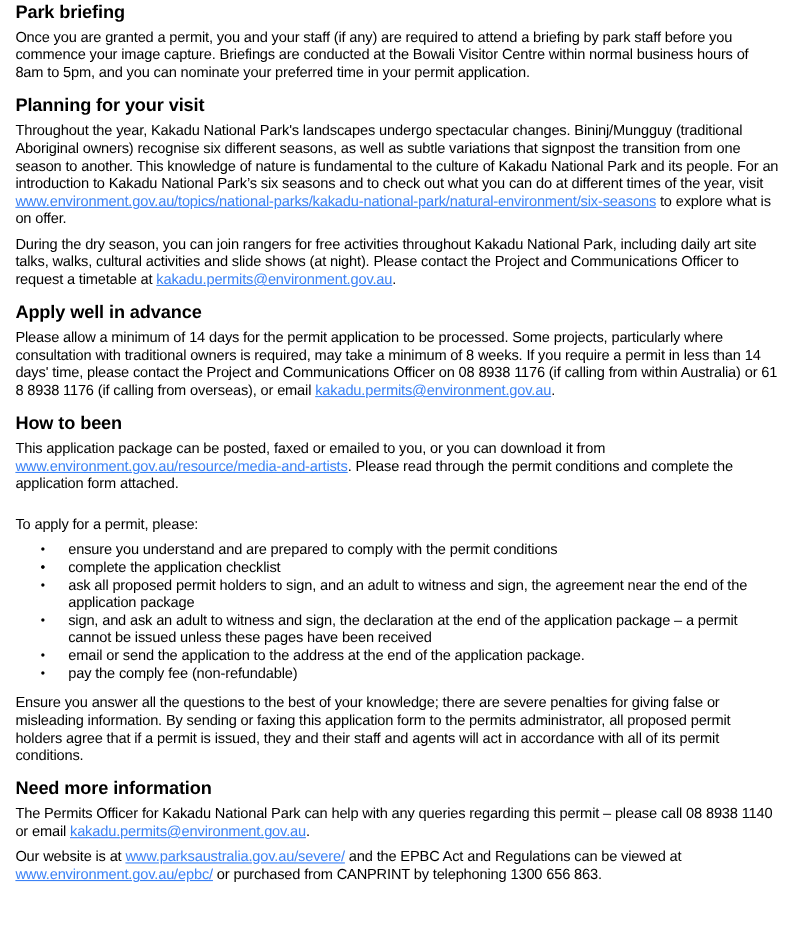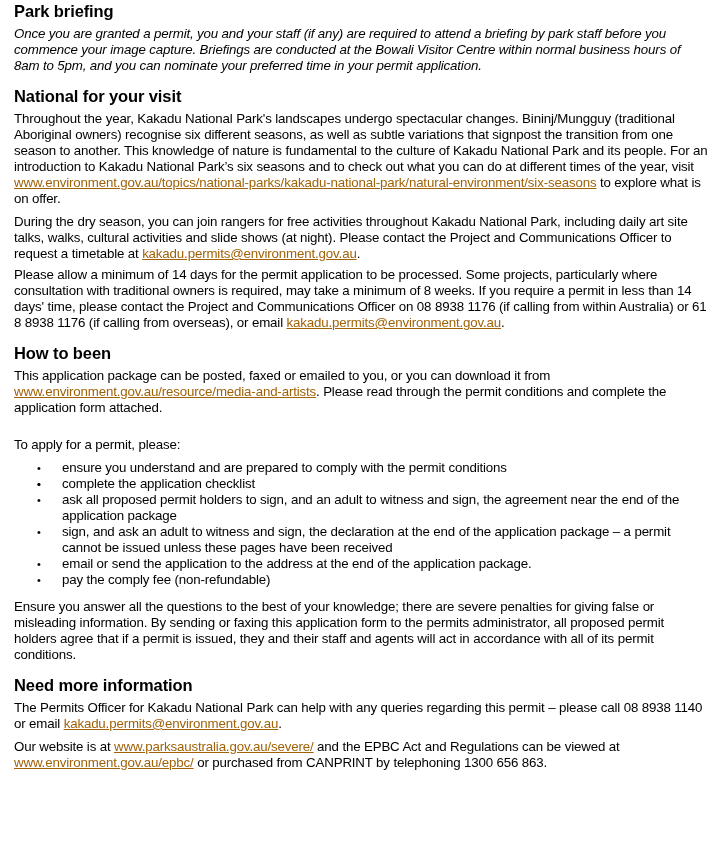--- a/index.html
+++ b/index.html
@@ -12,42 +12,43 @@
   h2 {
     font-family: "Liberation Sans", sans-serif;
     font-size: 16.5px; font-weight: bold;
     margin: 0; line-height: 20px;
     letter-spacing: -0.1px;
   }
   p {
     font-size: 13.3px; line-height: 16px;
     margin: 0; letter-spacing: -0.15px;
   }
-  a { color: #a16207; text-decoration: underline; }
+  a { color: #3b82f6; text-decoration: underline; }
   ul.bullets { list-style: none; margin: 0; padding: 0; }
   ul.bullets li {
     position: relative; padding-left: 48px;
     font-size: 13.3px; line-height: 16px; letter-spacing: -0.15px;
   }
   ul.bullets li .dot {
     position: absolute; left: 23px; top: 0; font-size: 11px;
   }
 </style>
 </head>
 <body>
 
 <div class="page">
 
   <h2 style="margin-top:1px;">Park briefing</h2>
-  <p style="margin-top:5px;font-style:italic;">Once you are granted a permit, you and your staff (if any) are required to attend a briefing by park staff before you commence your image capture. Briefings are conducted at the Bowali Visitor Centre within normal business hours of 8am to 5pm, and you can nominate your preferred time in your permit application.</p>
+  <p style="margin-top:5px;">Once you are granted a permit, you and your staff (if any) are required to attend a briefing by park staff before you commence your image capture. Briefings are conducted at the Bowali Visitor Centre within normal business hours of 8am to 5pm, and you can nominate your preferred time in your permit application.</p>
 
-  <h2 style="margin-top:12px;">National for your visit</h2>
+  <h2 style="margin-top:12px;">Planning for your visit</h2>
   <p style="margin-top:5px;"><span>Throughout the year, Kakadu National Park's landscapes undergo spectacular changes. Bininj/Mungguy (traditional Aboriginal owners) recognise six different seasons, as well as subtle variations that signpost the transition from one season to another. This knowledge of nature is fundamental to the culture of Kakadu National Park and its people. For an introduction to Kakadu National Park’s six seasons and to check out what you can do at different times of the year, visit </span><a href="#">www.environment.gov.au/topics/national-parks/kakadu-national-park/natural-environment/six-seasons</a><span> to explore what is on offer.</span></p>
   <p style="margin-top:7px;"><span>During the dry season, you can join rangers for free activities throughout Kakadu National Park, including daily art site talks, walks, cultural activities and slide shows (at night). Please contact the Project and Communications Officer to request a timetable at </span><a href="#">kakadu.permits@environment.gov.au</a><span>.</span></p>
 
+  <h2 style="margin-top:12px;">Apply well in advance</h2>
   <p style="margin-top:5px;"><span>Please allow a minimum of 14 days for the permit application to be processed. Some projects, particularly where consultation with traditional owners is required, may take a minimum of 8 weeks. If you require a permit in less than 14 days' time, please contact the Project and Communications Officer on 08 8938 1176 (if calling from within Australia) or 61 8 8938 1176 (if calling from overseas), or email </span><a href="#">kakadu.permits@environment.gov.au</a><span>.</span></p>
 
   <h2 style="margin-top:12px;">How to been</h2>
   <p style="margin-top:5px;"><span>This application package can be posted, faxed or emailed to you, or you can download it from </span><a href="#">www.environment.gov.au/resource/media-and-artists</a><span>. Please read through the permit conditions and complete the application form attached.</span></p>
   <p style="margin-top:21px;">To apply for a permit, please:</p>
 
   <ul class="bullets" style="margin-top:7px;">
     <li><span class="dot">•</span><span>ensure you understand and are prepared to comply with the permit conditions</span></li>
     <li><span class="dot">•</span></li>
     <li><span class="dot">•</span><span>complete the application checklist</span></li>

